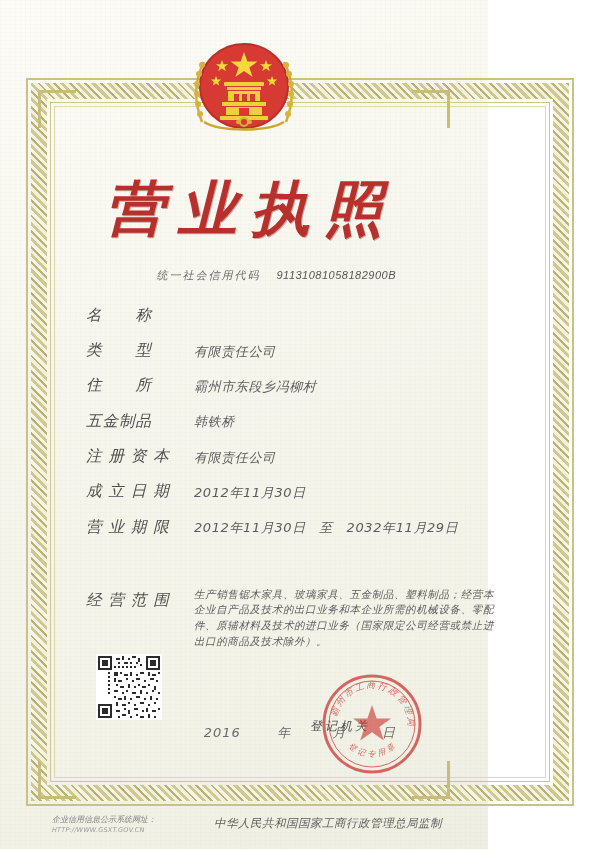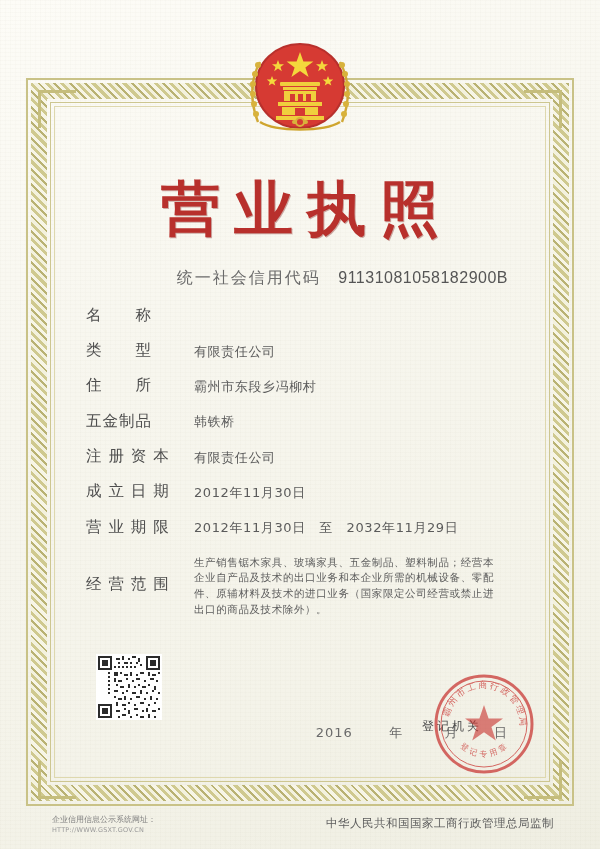--- a/index.html
+++ b/index.html
@@ -8,24 +8,25 @@
     background: #ffffff;
   }
   body {
     width: 600px;
     height: 849px;
     font-family: "Liberation Sans", sans-serif;
     overflow: hidden;
   }
   .page {
     position: relative;
-    width: 600px;
+    width: 488px;
     height: 849px;
     background: linear-gradient(160deg, #fdfcf7 0%, #f7f6ee 40%, #f4f3e9 75%, #efeee2 100%);
     box-sizing: border-box;
+    font-style: italic;
   }
   
   .paper-texture {
     position: absolute;
     inset: 0;
     background-image:
       repeating-linear-gradient(0deg, rgba(180,175,150,0.045) 0px, rgba(180,175,150,0.045) 1px, transparent 1px, transparent 4px),
       repeating-linear-gradient(90deg, rgba(180,175,150,0.04) 0px, rgba(180,175,150,0.04) 1px, transparent 1px, transparent 5px);
     pointer-events: none;
   }
@@ -106,21 +107,21 @@
     font-weight: bold;
     letter-spacing: 14px;
     color: #b8302c;
     text-shadow: 1px 1px 0 rgba(120,20,18,0.35);
     padding-left: 14px;
   }
   .code-line {
     position: absolute;
     right: 92px;
     top: 268px;
-    font-size: 16px;
+    font-size: 11px;
     color: #6b6b6b;
     letter-spacing: 1px;
     white-space: nowrap;
   }
   .code-line .code-label { letter-spacing: 2px; }
   .code-line .code-value { margin-left: 12px; letter-spacing: 0.5px; color: #555; }
 
   
   .fields {
     position: absolute;
@@ -148,20 +149,21 @@
     font-family: "DejaVu Sans", sans-serif;
     padding-top: 3px;
     line-height: 1.45;
   }
   .row.scope .value {
     font-size: 10.5px;
     line-height: 1.5;
     max-width: 300px;
     text-align: justify;
     color: #5d5d5d;
+    margin-top: 32px;
   }
 
   
   .qr {
     position: absolute;
     left: 96px;
     top: 654px;
     width: 66px;
     height: 66px;
     background: #ffffff;

